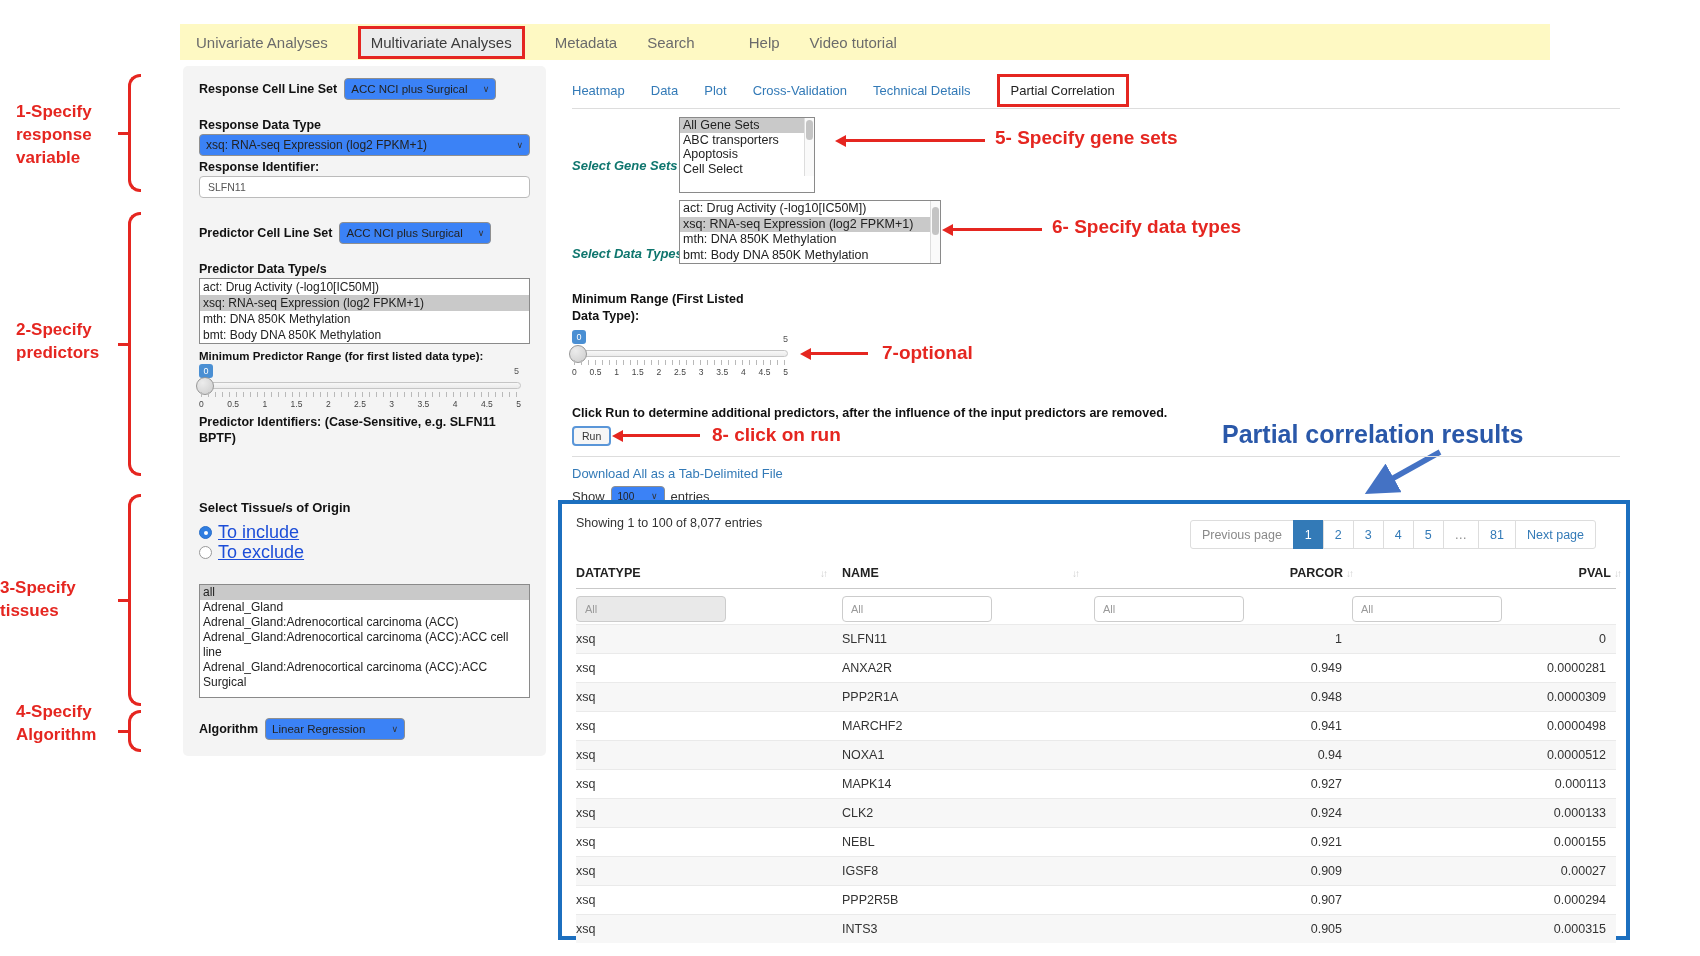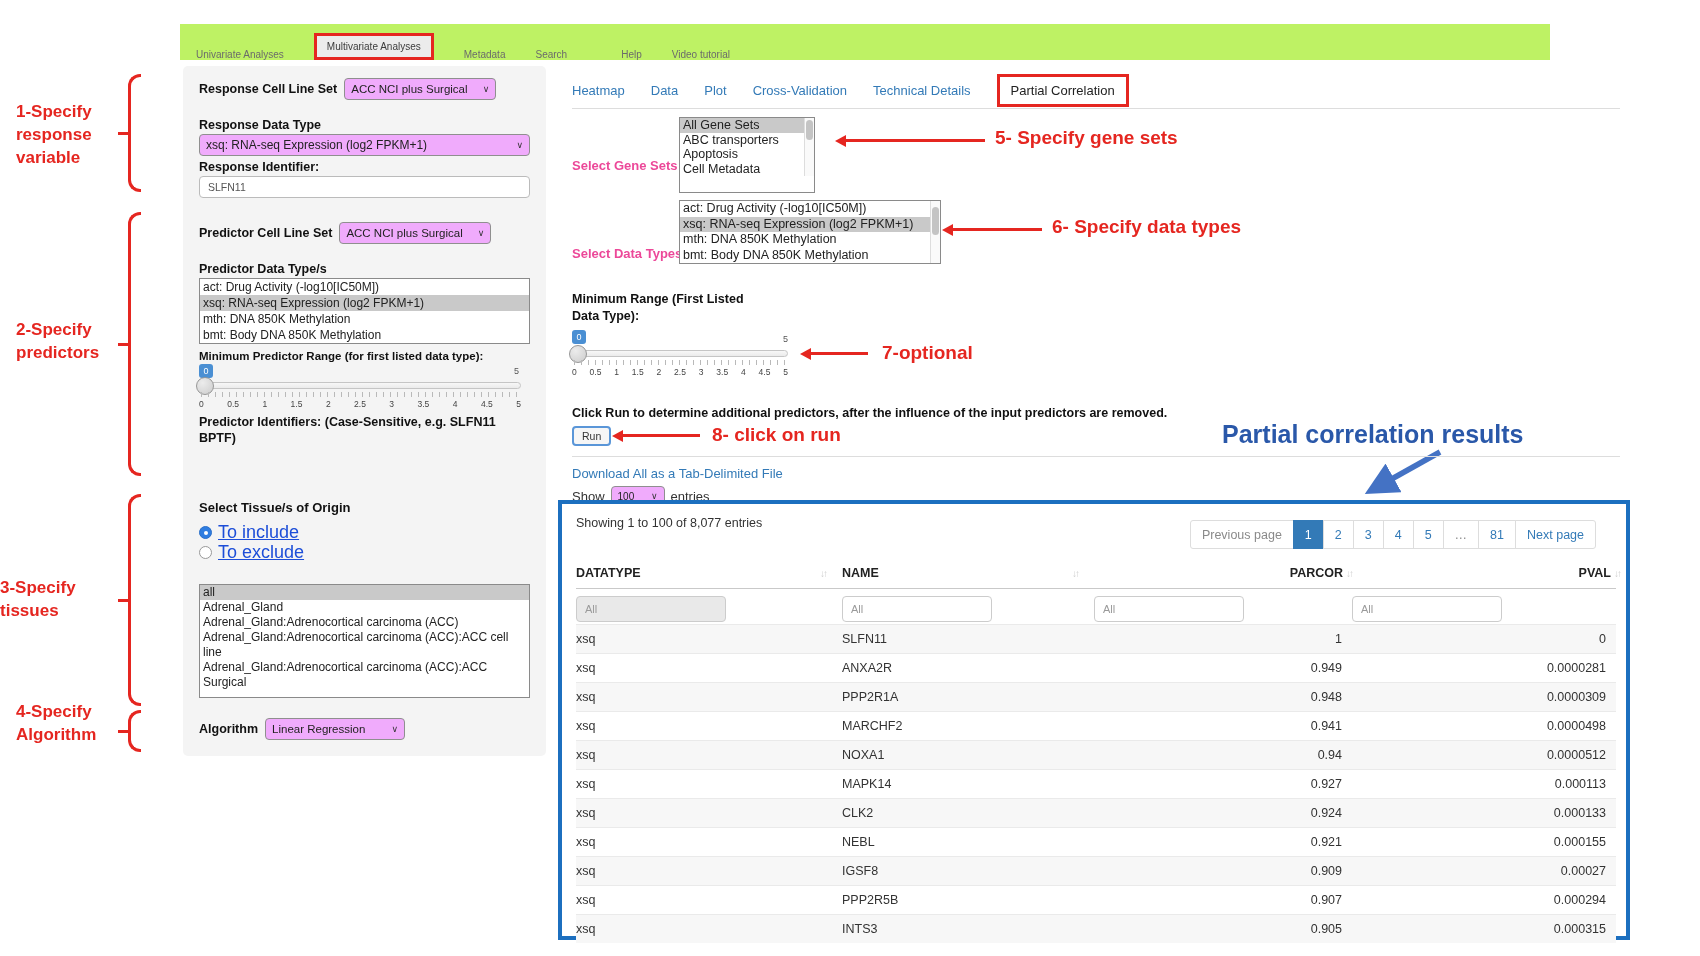--- a/index.html
+++ b/index.html
@@ -1,23 +1,23 @@
 <!DOCTYPE html>
 <html style="--annotation-red: #e52620; --link-blue: #337ab7; --results-title-blue: #2a58a9; --results-box-border: #1c6fbf; --pagination-active: #337ab7;"><head>
 <meta charset="utf-8">
 <style>
   html,body{margin:0;padding:0;background:#fff;}
   .stage{position:relative;width:1700px;height:956px;background:#ffffff;
          font-family:"Liberation Sans","DejaVu Sans",sans-serif;overflow:hidden;}
   .abs{position:absolute;}
 
   
-  .topnav{position:absolute;left:180px;top:24px;width:1370px;height:36px;background:#bef264;
-          display:flex;align-items:flex-end;gap:30px;padding-left:16px;box-sizing:border-box;
-          font-size:10px;color:#6b6b6b;}
+  .topnav{position:absolute;left:180px;top:24px;width:1370px;height:36px;background:#fef9c3;
+          display:flex;align-items:center;gap:30px;padding-left:16px;box-sizing:border-box;
+          font-size:15px;color:#6b6b6b;}
   .nav-item{cursor:pointer;white-space:nowrap;}
   .nav-active{border:3px solid var(--annotation-red,#e52620);background:#ececec;
               padding:5px 10px;color:#3c3c3c;}
   .nav-help{margin-left:24px;}
 
   
   .ann{position:absolute;color:var(--annotation-red,#e52620);font-weight:bold;
        font-size:17px;line-height:23px;}
   .ann2{position:absolute;color:var(--annotation-red,#e52620);font-weight:bold;font-size:19px;white-space:nowrap;}
   .brace{position:absolute;width:13px;border:3px solid var(--annotation-red,#e52620);
@@ -27,21 +27,21 @@
   .rarrow{position:absolute;height:3px;background:var(--annotation-red,#e52620);}
   .rarrow::before{content:"";position:absolute;left:-10px;top:50%;transform:translateY(-50%);
                   border-top:6px solid transparent;border-bottom:6px solid transparent;
                   border-right:11px solid var(--annotation-red,#e52620);}
 
   
   .panel{position:absolute;left:183px;top:66px;width:363px;height:690px;background:#f4f4f4;border-radius:5px;}
   .flabel{position:absolute;font-size:12.5px;font-weight:bold;color:#111;}
   .frow{position:absolute;display:flex;align-items:center;gap:7px;}
   .frow .lbl{font-size:12.5px;font-weight:bold;color:#111;white-space:nowrap;}
-  .sel-box{display:flex;align-items:center;justify-content:space-between;background:#f0abfc;
+  .sel-box{display:flex;align-items:center;justify-content:space-between;background:#3b82f6;
            border:1px solid #8f8f8f;border-radius:4px;font-size:11.5px;color:#222;
            padding:0 6px;height:22px;box-sizing:border-box;cursor:pointer;}
   .chev{font-size:9px;color:#333;margin-left:6px;}
   .tinput{box-sizing:border-box;height:22px;border:1px solid #bbb;border-radius:4px;
           padding:0 8px;font-size:10.5px;color:#555;background:#fff;font-family:inherit;}
   .listbox{position:absolute;background:#fff;border:1px solid #8a8a8a;overflow:hidden;box-sizing:border-box;}
   .lb-item{display:block;padding:0 3px;white-space:nowrap;color:#222;cursor:pointer;}
   .lb-item.sel{background:#c9c9c9;}
   .lb-wrap .lb-item{white-space:normal;}
   .sbar{position:absolute;right:1px;top:1px;bottom:1px;width:9px;background:#fafafa;border-left:1px solid #ddd;}
@@ -66,21 +66,21 @@
   .sl-ticks{position:absolute;height:5px;
             background:repeating-linear-gradient(90deg,#b9b9b9 0 1px,transparent 1px 7px);}
   .sl-labels{position:absolute;display:flex;justify-content:space-between;font-size:8.5px;color:#444;}
 
   
   .tabs{position:absolute;left:572px;top:70px;height:40px;display:flex;align-items:center;gap:26px;}
   .tab{color:var(--link-blue,#337ab7);font-size:13px;cursor:pointer;white-space:nowrap;}
   .tab.active{color:#222;border:3px solid var(--annotation-red,#e52620);padding:6px 11px;background:#fff;}
   .rule{position:absolute;height:1px;background:#ddd;}
 
-  .sec-label{position:absolute;font-size:13px;font-weight:bold;color:#ec4899;white-space:nowrap;}
+  .sec-label{position:absolute;font-size:13px;font-weight:bold;color:#0f766e;white-space:nowrap;font-style:italic;}
   .bold-sm{position:absolute;font-size:12.5px;font-weight:bold;color:#111;white-space:nowrap;}
 
   .run-btn{position:absolute;border:2px solid #5a96d8;background:#f6f6f6;border-radius:4px;
            font-size:10.5px;color:#333;padding:2px 8px;font-family:inherit;cursor:pointer;}
   .results-title{position:absolute;font-size:25px;font-weight:bold;color:var(--results-title-blue,#2a58a9);white-space:nowrap;}
   .dl-link{position:absolute;font-size:13px;color:var(--link-blue,#337ab7);cursor:pointer;white-space:nowrap;}
   .show-row{position:absolute;display:flex;align-items:center;gap:6px;font-size:13px;color:#333;}
   .show-sel{width:54px;height:20px;font-size:10px;}
 
   
@@ -252,21 +252,21 @@
       <span class="tab active">Partial Correlation</span>
     </div>
   <div class="rule" style="left:572px;top:108px;width:1048px;"></div>
 
   <div class="sec-label" style="left:572px;top:158px;">Select Gene Sets</div>
   <div class="listbox" style="left:679px;top:117px;width:136px;height:76px;font-size:12.5px;line-height:14.5px;">
 
   <span class="lb-item sel">All Gene Sets</span>
       <span class="lb-item">ABC transporters</span>
       <span class="lb-item">Apoptosis</span>
-      <span class="lb-item">Cell Metadata</span>
+      <span class="lb-item">Cell Select</span>
     </div>
   <div class="sbar" style="left:804px;top:118px;bottom:auto;height:58px;position:absolute;">
     <span class="thumb" style="top:2px;height:20px;"></span>
   </div>
   <div class="rarrow" style="left:845px;top:139px;width:140px;"></div>
   <div class="ann2" style="left:995px;top:127px;">5- Specify gene sets</div>
 
   <div class="sec-label" style="left:572px;top:246px;">Select Data Types</div>
   <div class="listbox" style="left:679px;top:200px;width:262px;height:64px;font-size:12.5px;line-height:15.5px;">
 

